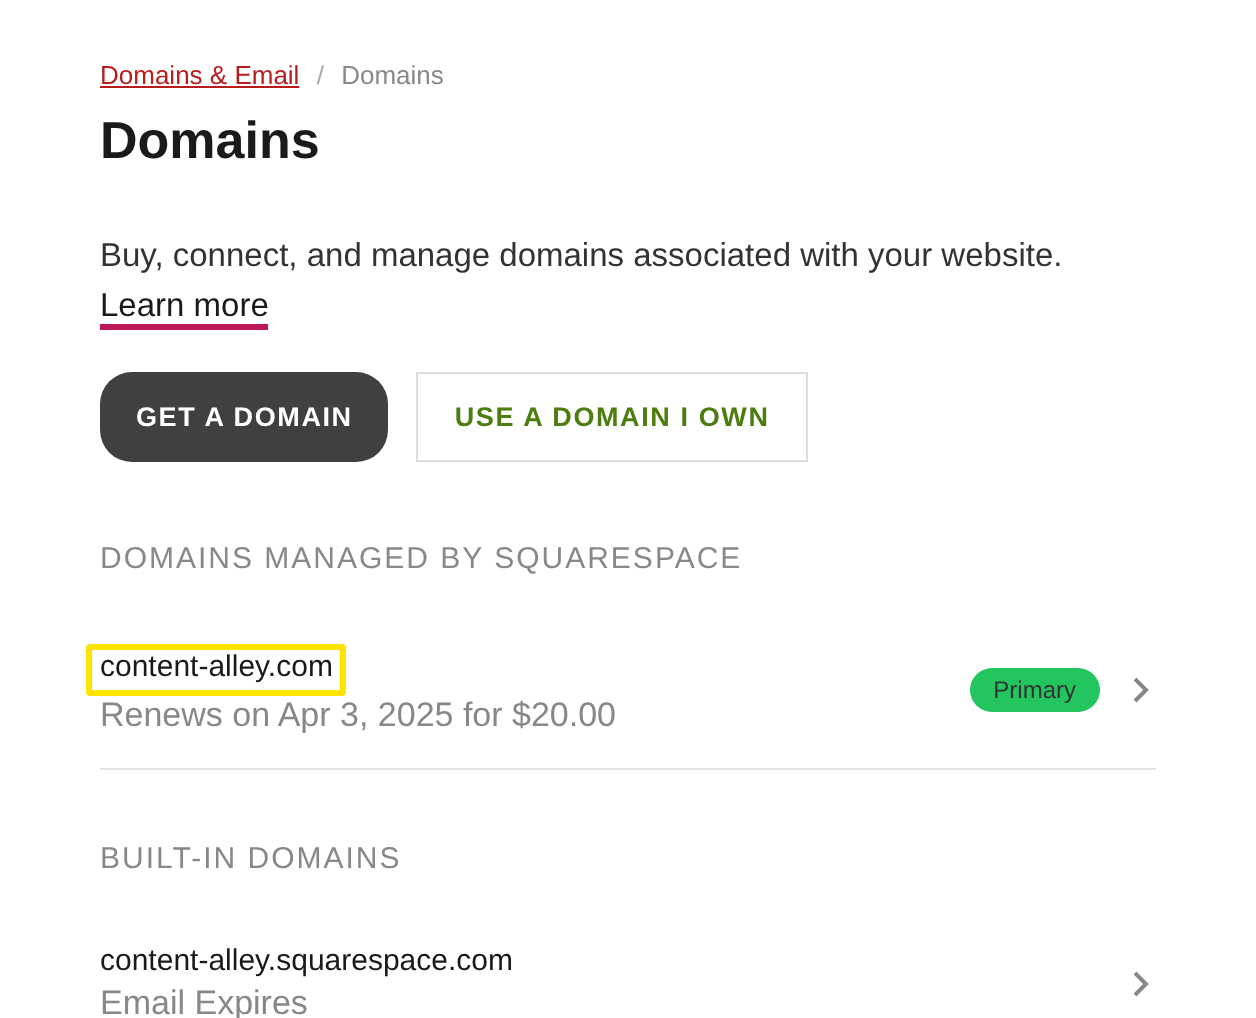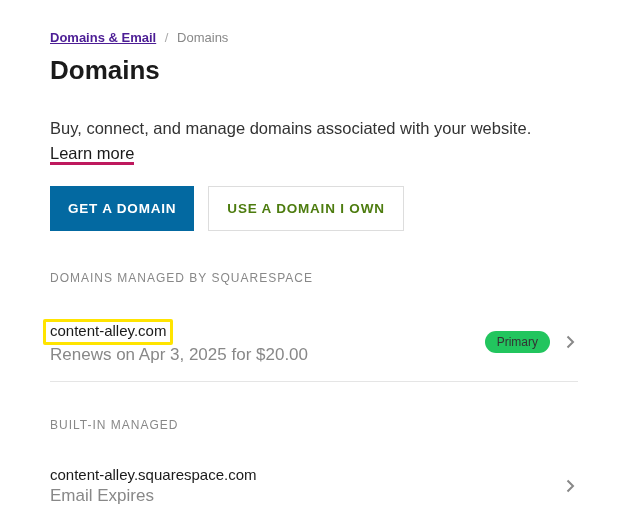--- a/index.html
+++ b/index.html
@@ -9,23 +9,23 @@
       color: #1a1a1a;
       width: 628px;
       height: 509px;
       padding: 30px 50px;
     }
     .breadcrumb {
       font-size: 13px;
       margin-bottom: 10px;
     }
     .breadcrumb-link {
-      color: #4c1d95;
+      color: #b91c1c;
       text-decoration: underline;
-      font-weight: 700;
+      font-weight: 400;
     }
     .breadcrumb-sep {
       color: #aaa;
       margin: 0 5px;
     }
     .breadcrumb-current {
       color: #888;
     }
     .page-title {
       font-size: 26px;
@@ -53,30 +53,31 @@
     .btn {
       padding: 14px 18px;
       font-size: 13.5px;
       font-weight: 600;
       letter-spacing: 0.8px;
       cursor: pointer;
       border: none;
       font-family: inherit;
     }
     .btn-primary {
-      background: #0369a1;
+      background: #404040;
       color: #fff;
+      border-radius: 16px;
     }
     .btn-secondary {
       background: #fff;
       color: #4d7c0f;
       border: 1px solid #ddd;
     }
     .section-label {
-      font-size: 12px;
+      font-size: 15px;
       letter-spacing: 1px;
       color: #888;
       font-weight: 500;
       margin-bottom: 20px;
     }
     .domain-row {
       display: flex;
       align-items: center;
       justify-content: flex-start;
       padding: 14px 0 16px 0;
@@ -162,21 +163,21 @@
     <span class="chevron">
       <svg width="9" height="14" viewBox="0 0 9 14" fill="none">
           <path d="M1.5 1.5 L7 7 L1.5 12.5" stroke="#888" stroke-width="2" fill="none"></path>
         </svg>
     </span>
   </div>
 </div>
 
 <div class="section-gap"></div>
 
-<div class="section-label">BUILT-IN MANAGED</div>
+<div class="section-label">BUILT-IN DOMAINS</div>
 
 <div class="domain-row">
   <div class="domain-info">
     <div class="domain-name">content-alley.squarespace.com</div>
     <div class="domain-sub">Email Expires</div>
   </div>
   <div class="domain-right">
     <span class="chevron">
       <svg width="9" height="14" viewBox="0 0 9 14" fill="none">
           <path d="M1.5 1.5 L7 7 L1.5 12.5" stroke="#888" stroke-width="2" fill="none"></path>

